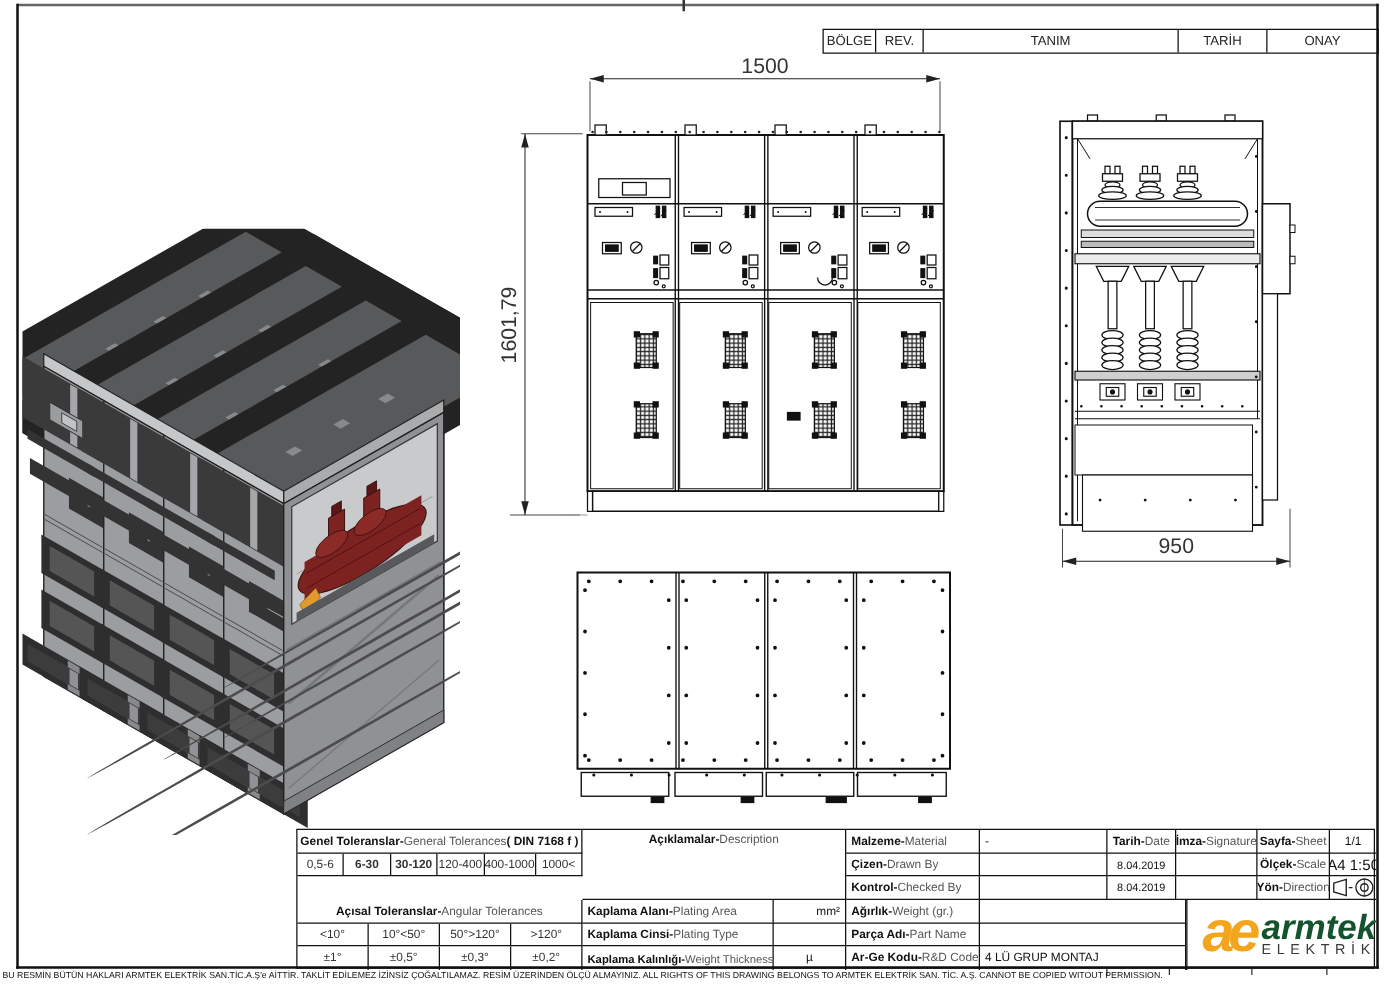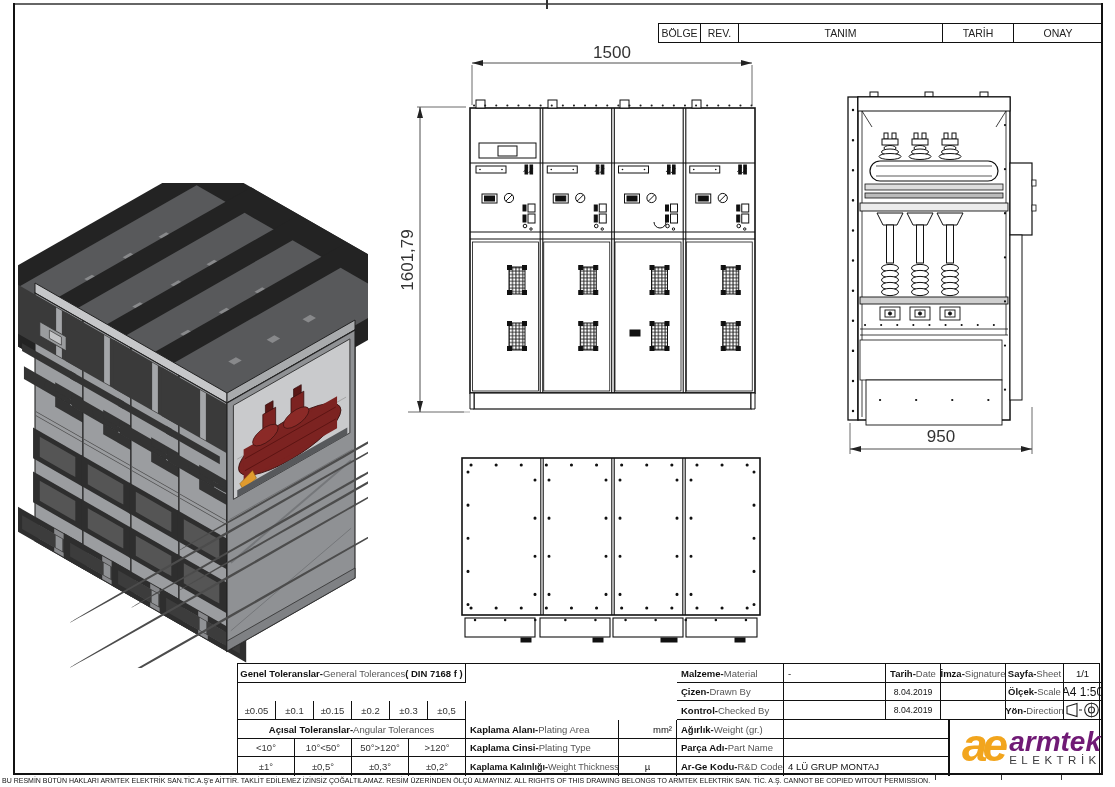--- a/index.html
+++ b/index.html
@@ -27,21 +27,21 @@
   .pad{padding-left:4px;}
   .gt-r2 .tcell:nth-child(2),.gt-r2 .tcell:nth-child(3){font-weight:bold;}
   .tcell{flex:1;border-right:1px solid #111;display:flex;align-items:center;justify-content:center;
          height:100%;box-sizing:border-box;color:#333;}
   .tcell:last-child{border-right:none;}
   .rowflex{display:flex;padding:0;}
   
   .logo{display:flex;align-items:center;justify-content:flex-end;gap:6px;}
   .logo .mark{font-size:46px;font-weight:bold;font-style:italic;color:#F2A51D;letter-spacing:-5px;
               line-height:40px;transform:translateY(-3px);}
-  .logo .nm{font-size:28px;font-weight:bold;font-style:italic;color:#701a75;line-height:24px;}
+  .logo .nm{font-size:28px;font-weight:bold;font-style:italic;color:#14532d;line-height:24px;}
   .logo .sub{font-size:11.5px;letter-spacing:4.5px;color:#3a3a3c;line-height:13px;}
   .copyright{position:absolute;left:2px;top:777px;width:1112px;font-size:7px;color:#111;
              letter-spacing:0px;white-space:nowrap;}
   svg text{font-family:"Liberation Sans",sans-serif;fill:#333;}
   .skew *{vector-effect:non-scaling-stroke;}
 </style>
 </head>
 <body>
 
 <div class="page">
@@ -354,46 +354,50 @@
     </g>
   </svg>
 
   <div class="tb">
 
     <div class="tc center" style="left:0;top:0;width:228px;height:19px;">
       <span class="b">Genel Toleranslar-</span>
         <span class="g">General Tolerances </span>
         <span class="b">( DIN 7168 f )</span>
     </div>
-    <div class="tc rowflex" style="left:0;top:37px;width:228px;height:19px;">
-      <div class="tcell">±0.05</div>
-      <div class="tcell">±0.1</div>
-      <div class="tcell">±0.15</div>
-      <div class="tcell">±0.2</div>
-      <div class="tcell">±0.3</div>
-      <div class="tcell">±0,5</div>
+    <div class="tc rowflex gt-r2" style="left:0;top:19px;width:228px;height:18px;">
+      <div class="tcell">0,5-6</div>
+      <div class="tcell">6-30</div>
+      <div class="tcell">30-120</div>
+      <div class="tcell">120-400</div>
+      <div class="tcell">400-1000</div>
+      <div class="tcell">1000&lt;</div>
     </div>
 
     <div class="tc center" style="left:0;top:56px;width:228px;height:19px;">
       <span class="b">Açısal Toleranslar-</span>
         <span class="g">Angular Tolerances</span>
     </div>
     <div class="tc rowflex" style="left:0;top:75px;width:228px;height:18px;">
       <div class="tcell">&lt;10°</div>
       <div class="tcell">10°&lt;50°</div>
       <div class="tcell">50°&gt;120°</div>
       <div class="tcell">&gt;120°</div>
     </div>
     <div class="tc rowflex noB" style="left:0;top:93px;width:228px;height:19px;">
       <div class="tcell">±1°</div>
       <div class="tcell">±0,5°</div>
       <div class="tcell">±0,3°</div>
       <div class="tcell">±0,2°</div>
     </div>
 
+    <div class="tc top" style="left:228px;top:0;width:211px;height:56px;justify-content:center;">
+      <span class="b">Açıklamalar-</span>
+        <span class="g">Description</span>
+    </div>
 
     <div class="tc pad" style="left:228px;top:56px;width:153px;height:19px;">
       <span class="b">Kaplama Alanı-</span>
         <span class="g">Plating Area</span>
     </div>
     <div class="tc" style="left:381px;top:56px;width:58px;height:19px;justify-content:flex-end;padding-right:4px;">mm²</div>
     <div class="tc pad" style="left:228px;top:75px;width:153px;height:18px;">
       <span class="b">Kaplama Cinsi-</span>
         <span class="g">Plating Type</span>
     </div>

